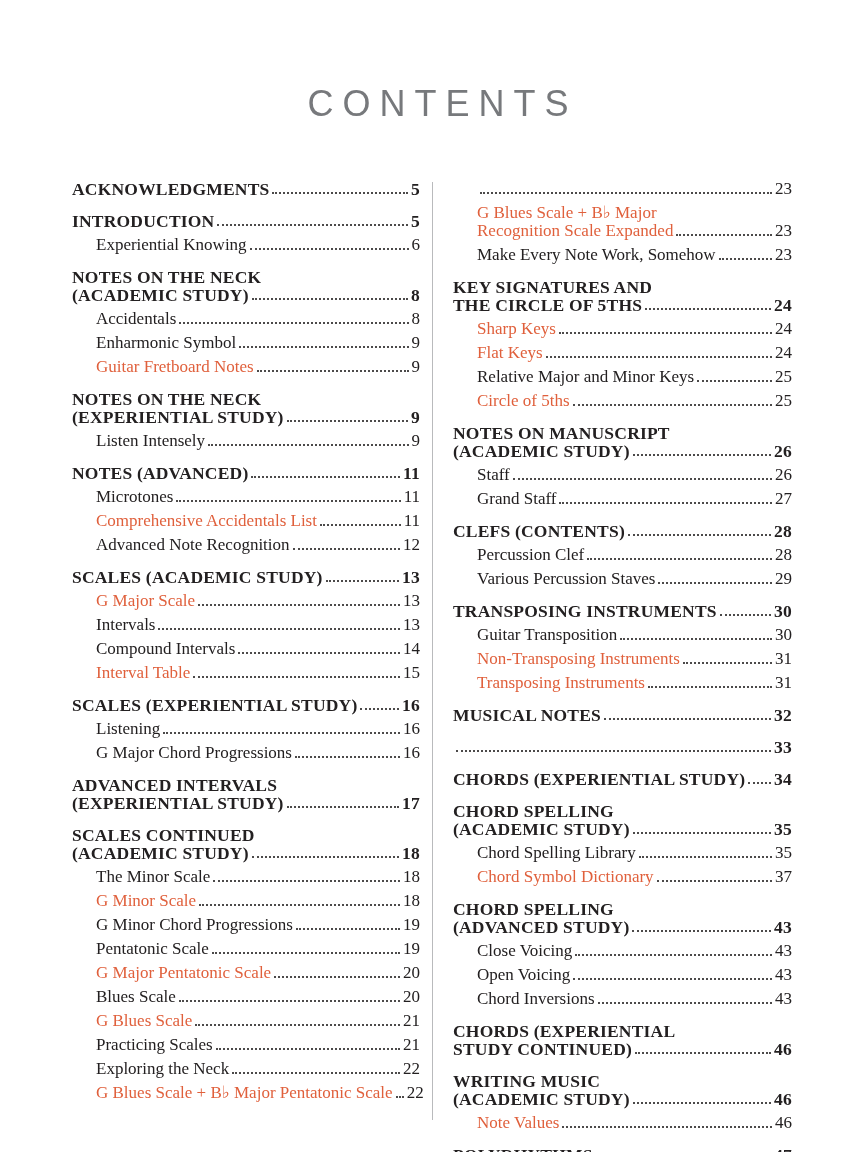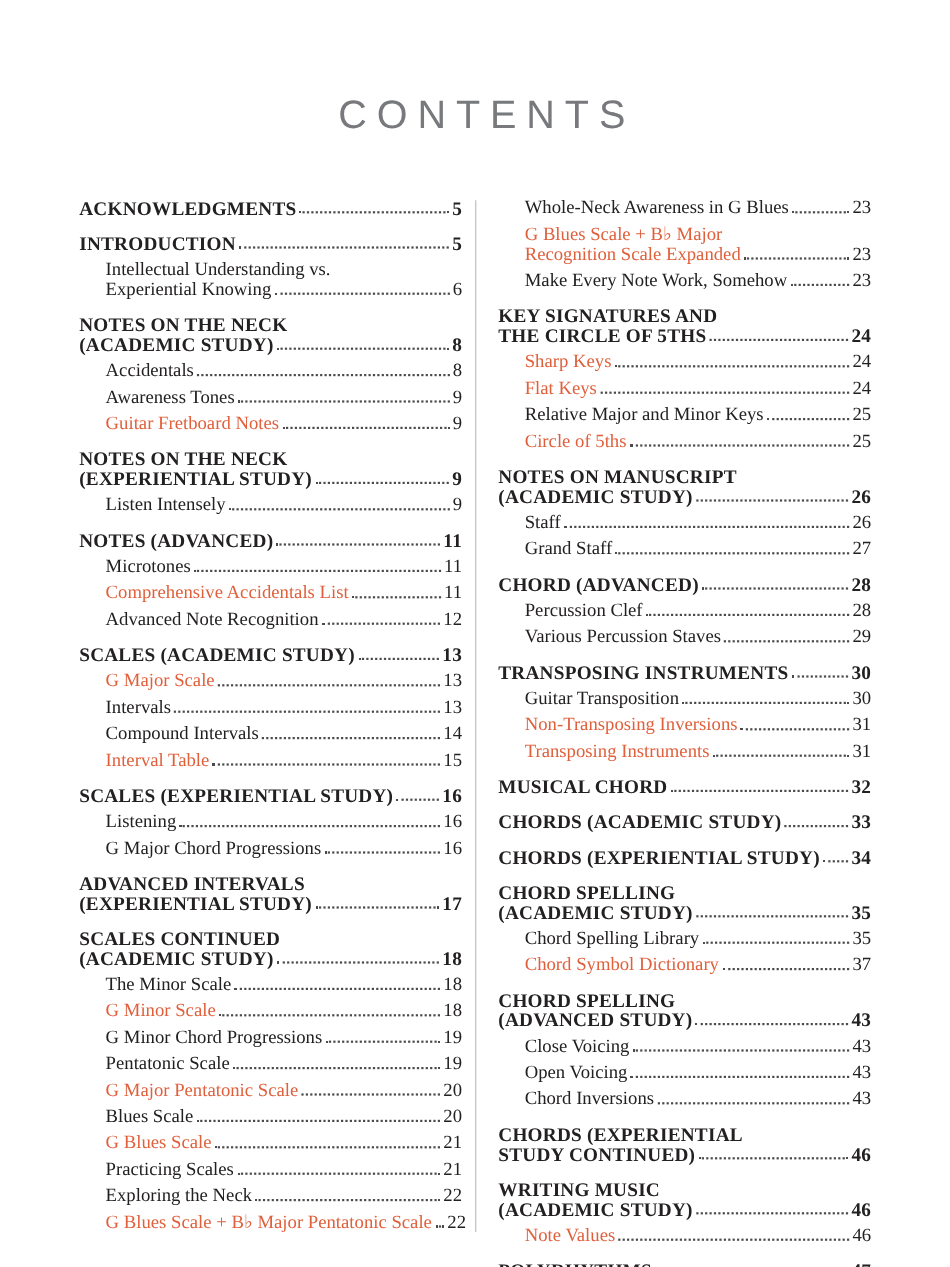--- a/index.html
+++ b/index.html
@@ -91,21 +91,20 @@
   </div>
         <div class="entry heading">
 
     <div class="row">
       <span class="label">INTRODUCTION</span>
       <span class="dots"></span>
       <span class="page">5</span>
     </div>
   </div>
         <div class="entry sub">
-    <div class="pre">Intellectual Understanding vs.</div>
     <div class="row">
       <span class="label">Experiential Knowing</span>
       <span class="dots"></span>
       <span class="page">6</span>
     </div>
   </div>
         <div class="entry heading">
     <div class="pre">NOTES ON THE NECK</div>
     <div class="row">
       <span class="label">(ACADEMIC STUDY)</span>
@@ -117,21 +116,21 @@
 
     <div class="row">
       <span class="label">Accidentals</span>
       <span class="dots"></span>
       <span class="page">8</span>
     </div>
   </div>
         <div class="entry sub">
 
     <div class="row">
-      <span class="label">Awareness Tones</span>
+      <span class="label">Enharmonic Symbol</span>
       <span class="dots"></span>
       <span class="page">9</span>
     </div>
   </div>
         <div class="entry sub accent">
 
     <div class="row">
       <span class="label">Guitar Fretboard Notes</span>
       <span class="dots"></span>
       <span class="page">9</span>
@@ -344,21 +343,20 @@
       <span class="dots"></span>
       <span class="page">22</span>
     </div>
   </div>
       </section>
     <div class="divider"></div>
     <section class="col right">
         <div class="entry sub">
 
     <div class="row">
-      <span class="label">Whole-Neck Awareness in G Blues</span>
       <span class="dots"></span>
       <span class="page">23</span>
     </div>
   </div>
         <div class="entry sub accent">
     <div class="pre">G Blues Scale + B♭ Major</div>
     <div class="row">
       <span class="label">Recognition Scale Expanded</span>
       <span class="dots"></span>
       <span class="page">23</span>
@@ -432,21 +430,21 @@
 
     <div class="row">
       <span class="label">Grand Staff</span>
       <span class="dots"></span>
       <span class="page">27</span>
     </div>
   </div>
         <div class="entry heading">
 
     <div class="row">
-      <span class="label">CHORD (ADVANCED)</span>
+      <span class="label">CLEFS (CONTENTS)</span>
       <span class="dots"></span>
       <span class="page">28</span>
     </div>
   </div>
         <div class="entry sub">
 
     <div class="row">
       <span class="label">Percussion Clef</span>
       <span class="dots"></span>
       <span class="page">28</span>
@@ -472,45 +470,44 @@
 
     <div class="row">
       <span class="label">Guitar Transposition</span>
       <span class="dots"></span>
       <span class="page">30</span>
     </div>
   </div>
         <div class="entry sub accent">
 
     <div class="row">
-      <span class="label">Non-Transposing Inversions</span>
+      <span class="label">Non-Transposing Instruments</span>
       <span class="dots"></span>
       <span class="page">31</span>
     </div>
   </div>
         <div class="entry sub accent">
 
     <div class="row">
       <span class="label">Transposing Instruments</span>
       <span class="dots"></span>
       <span class="page">31</span>
     </div>
   </div>
         <div class="entry heading">
 
     <div class="row">
-      <span class="label">MUSICAL CHORD</span>
+      <span class="label">MUSICAL NOTES</span>
       <span class="dots"></span>
       <span class="page">32</span>
     </div>
   </div>
         <div class="entry heading">
 
     <div class="row">
-      <span class="label">CHORDS (ACADEMIC STUDY)</span>
       <span class="dots"></span>
       <span class="page">33</span>
     </div>
   </div>
         <div class="entry heading">
 
     <div class="row">
       <span class="label">CHORDS (EXPERIENTIAL STUDY)</span>
       <span class="dots"></span>
       <span class="page">34</span>

